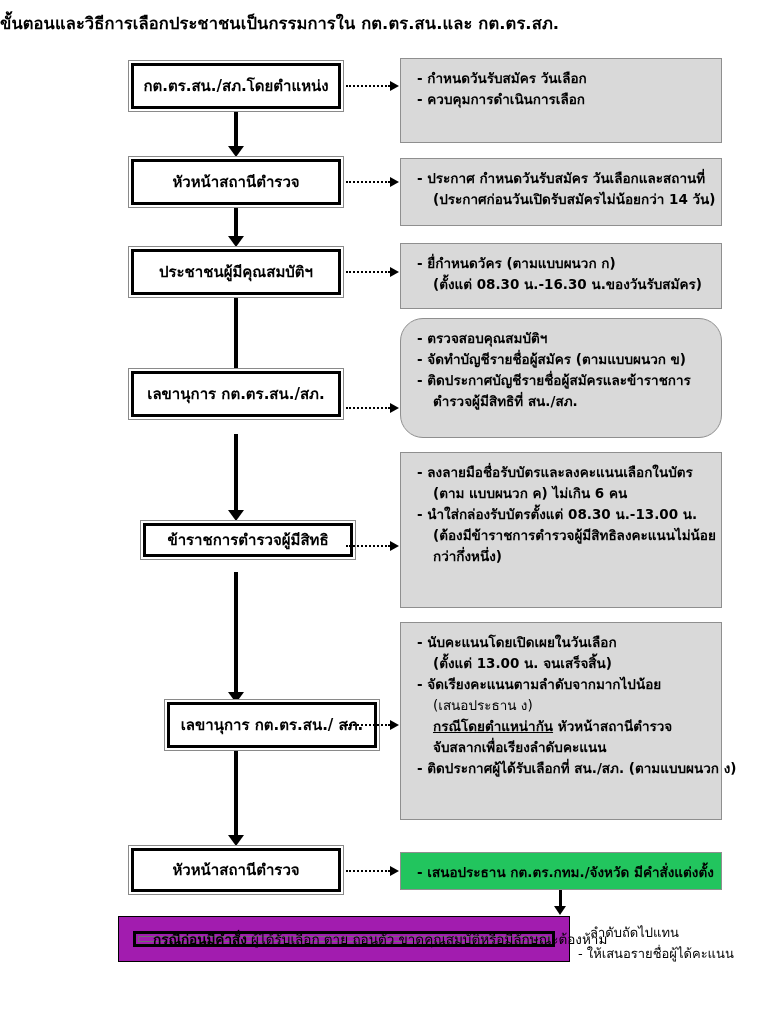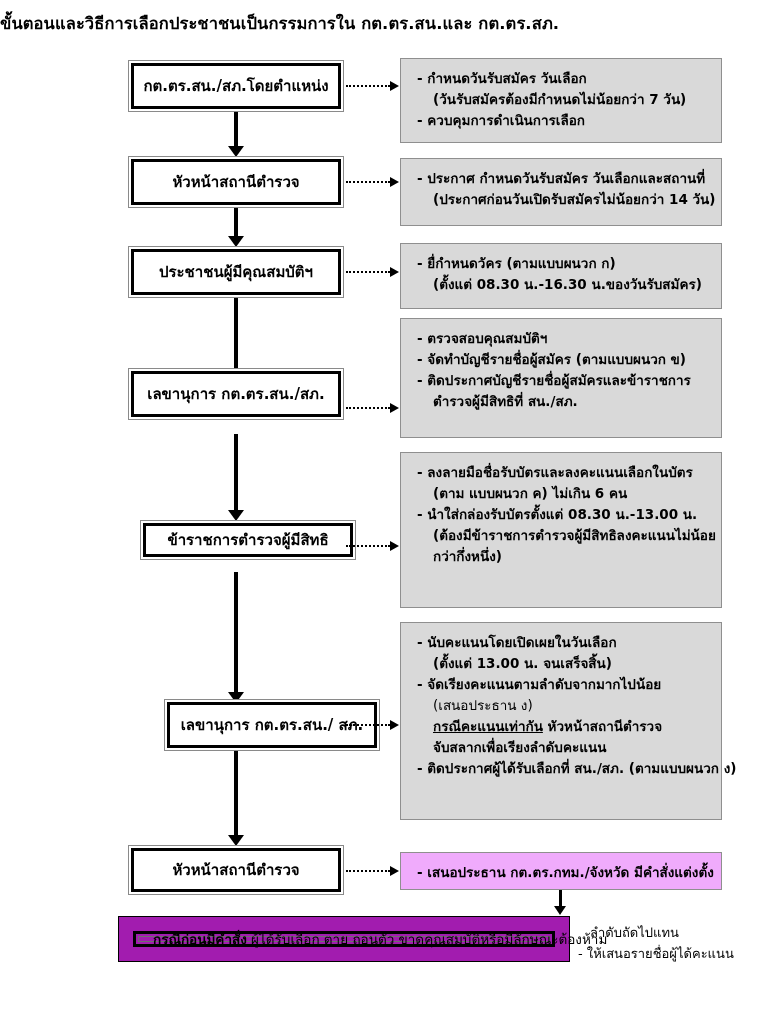--- a/index.html
+++ b/index.html
@@ -109,21 +109,21 @@
 
   
   .panel {
     position: absolute;
     box-sizing: border-box;
     background: #d9d9d9;
     border: 1px solid #8f8f8f;
     padding: 9px 12px 9px 16px;
   }
   .panel.dark {
-    background: #f0abfc;
+    background: #22c55e;
   }
   .panel .ln {
     font-size: 13.5px;
     font-weight: bold;
     line-height: 1.55;
     white-space: nowrap;
   }
   .panel .ln.indent {
     padding-left: 16px;
   }
@@ -190,21 +190,20 @@
     <div class="node-inner">
       <span class="node-label">กต.ตร.สน./สภ.โดยตำแหน่ง</span>
     </div>
   </div>
   <div class="dotted" style="left:346px; top:81px; width:56px;">
     <div class="dline" style="width:44px;"></div>
     <div class="dhead" style="left:44px;"></div>
   </div>
   <div class="panel" style="left:400px; top:58px; width:322px; height:85px;">
     <div class="ln">-  กำหนดวันรับสมัคร วันเลือก</div>
-    <div class="ln indent">(วันรับสมัครต้องมีกำหนดไม่น้อยกว่า 7 วัน)</div>
     <div class="ln">-  ควบคุมการดำเนินการเลือก</div>
   </div>
   <div class="vline" style="left:234px; top:112px; height:36px;"></div>
   <div class="vhead" style="left:228px; top:146px;"></div>
 
   <div class="node" style="left:128px; top:156px; width:216px; height:52px;">
     <div class="node-inner">
       <span class="node-label">หัวหน้าสถานีตำรวจ</span>
     </div>
   </div>
@@ -237,21 +236,21 @@
 
   <div class="node" style="left:128px; top:368px; width:216px; height:52px;">
     <div class="node-inner">
       <span class="node-label">เลขานุการ กต.ตร.สน./สภ.</span>
     </div>
   </div>
   <div class="dotted" style="left:346px; top:403px; width:56px;">
     <div class="dline" style="width:44px;"></div>
     <div class="dhead" style="left:44px;"></div>
   </div>
-  <div class="panel" style="left:400px; top:318px; width:322px; height:120px;">
+  <div class="panel" style="left:400px; top:318px; width:322px; height:120px;border-radius:23px;">
     <div class="ln">-  ตรวจสอบคุณสมบัติฯ</div>
     <div class="ln">-  จัดทำบัญชีรายชื่อผู้สมัคร (ตามแบบผนวก ข)</div>
     <div class="ln">-  ติดประกาศบัญชีรายชื่อผู้สมัครและข้าราชการ</div>
     <div class="ln indent">ตำรวจผู้มีสิทธิที่ สน./สภ.</div>
   </div>
   <div class="vline" style="left:234px; top:434px; height:78px;"></div>
   <div class="vhead" style="left:228px; top:510px;"></div>
 
   <div class="node" style="left:128px; top:520px; width:216px; height:40px;margin-left:12px;">
     <div class="node-inner">
@@ -280,21 +279,21 @@
   <div class="dotted" style="left:346px; top:720px; width:56px;">
     <div class="dline" style="width:44px;"></div>
     <div class="dhead" style="left:44px;"></div>
   </div>
   <div class="panel" style="left:400px; top:622px; width:322px; height:198px;">
     <div class="ln">-  นับคะแนนโดยเปิดเผยในวันเลือก</div>
     <div class="ln indent">(ตั้งแต่ 13.00 น. จนเสร็จสิ้น)</div>
     <div class="ln">-  จัดเรียงคะแนนตามลำดับจากมากไปน้อย</div>
     <div class="ln indent light">(เสนอประธาน ง)</div>
     <div class="ln indent">
-      <span class="uline">กรณีคะแนนเท่ากัน</span><span>   หัวหน้าสถานีตำรวจ</span>
+      <span class="uline">กรณีโดยตำแหน่ากัน</span><span>   หัวหน้าสถานีตำรวจ</span>
     </div>
     <div class="ln indent">จับสลากเพื่อเรียงลำดับคะแนน</div>
     <div class="ln">-  ติดประกาศผู้ได้รับเลือกที่ สน./สภ. (ตามแบบผนวก ง)</div>
   </div>
   <div class="vline" style="left:234px; top:751px; height:86px;"></div>
   <div class="vhead" style="left:228px; top:835px;"></div>
 
   <div class="node" style="left:128px; top:845px; width:216px; height:50px;">
     <div class="node-inner">
       <span class="node-label">หัวหน้าสถานีตำรวจ</span>

